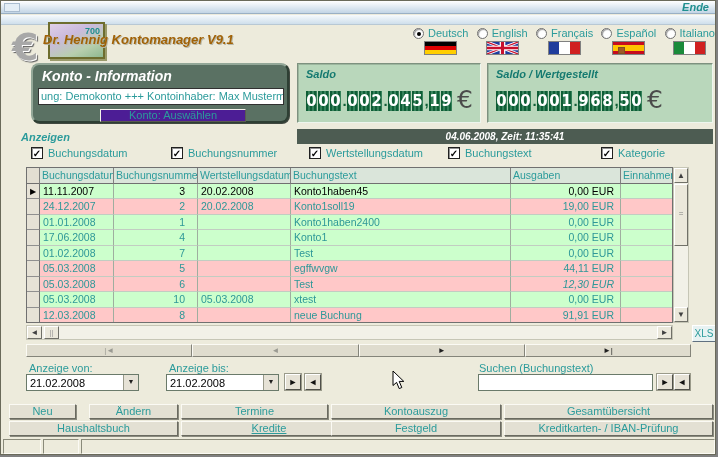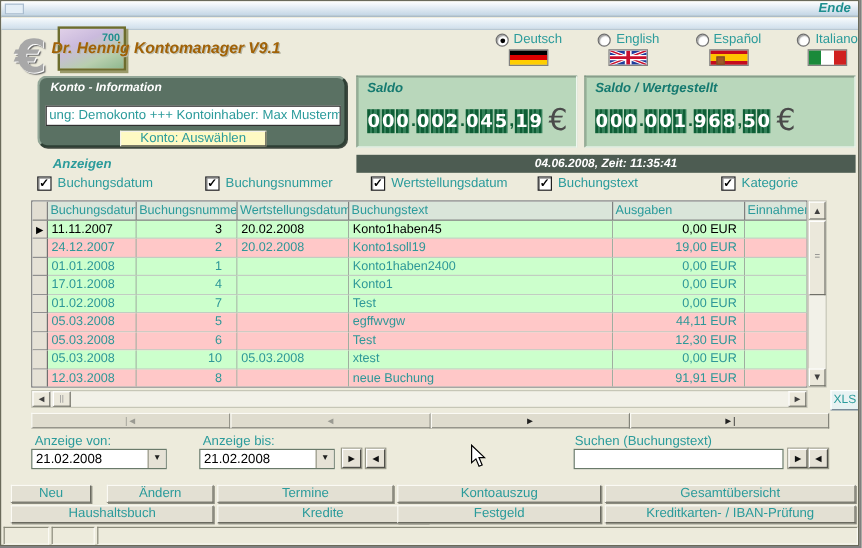--- a/index.html
+++ b/index.html
@@ -37,41 +37,41 @@
   .flag-france  { background:linear-gradient(90deg,#1f3c9c 0 33%,#fff 33% 67%,#d02020 67%); }
   .flag-italy   { background:linear-gradient(90deg,#1a8a3a 0 33%,#fff 33% 67%,#d02020 67%); }
   .flag-spain   { background:linear-gradient(#c60b1e 0 25%,#ffc400 25% 75%,#c60b1e 75%); }
   .flag-spain::after { content:""; position:absolute; left:5px; top:5px; width:5px; height:5px; background:#a05828; border:1px solid #805020; }
   .flag-uk svg { display:block; width:100%; height:100%; }
 
   
   .konto-panel { position:absolute; left:30px; top:62px; width:258px; height:60px; background:#5A7163;
                  border-radius:8px; border:2px solid; border-color:#93a798 #2e3f34 #2e3f34 #93a798;
                  box-shadow:1px 1px 0 #404840; }
-  .konto-title { position:absolute; left:9px; top:3px; color:#ffffff; font-size:10px; font-weight:bold; font-style:italic; }
+  .konto-title { position:absolute; left:9px; top:3px; color:#ffffff; font-size:14px; font-weight:bold; font-style:italic; }
   .konto-input { position:absolute; left:5px; top:23px; width:246px; height:17px; background:#fff;
                  border:1px solid #303030; color:#2B9B9B; font-size:11px; line-height:15px; padding:0 2px;
                  white-space:nowrap; overflow:hidden; }
-  .konto-btn { position:absolute; left:67px; top:44px; width:122px; height:13px; background:#fef9c3;
+  .konto-btn { position:absolute; left:67px; top:44px; width:146px; height:13px; background:#4c1d95;
                border:1px solid; border-color:#f4f2ea #5a5a50 #5a5a50 #f4f2ea;
                color:#2B9B9B; font-size:11px; line-height:11px; text-align:center; cursor:default; }
 
   
   .saldo-panel { position:absolute; top:62px; height:60px; background:#B9D7BB;
                  border:1px solid; border-color:#7d917f #eef6ee #eef6ee #7d917f; box-shadow:inset 1px 1px 0 #9cb69e; }
   .saldo-label { position:absolute; left:8px; top:4px; font-size:11px; font-weight:bold; font-style:italic; color:#157A70; }
   .digits { position:absolute; left:8px; top:25px; display:flex; align-items:flex-end; }
   .digit { width:11px; height:20px; margin-right:1px; text-align:center;
            background:repeating-linear-gradient(90deg,#0E5E36 0 2px,#35815a 2px 4px);
            color:#fff; font-size:15px; font-weight:bold; line-height:20px; font-family:"DejaVu Sans",sans-serif; }
   .sep { width:5px; color:#0E5E36; font-size:15px; font-weight:bold; line-height:20px; text-align:center; }
   .euro-sign { font-size:25px; color:#4a4a4a; line-height:22px; margin-left:4px; font-family:"DejaVu Sans",sans-serif; }
 
   
-  .anzeigen-label { position:absolute; left:43px; top:130px; font-size:11px; font-weight:bold; font-style:italic; color:#2B9B9B; }
+  .anzeigen-label { position:absolute; left:20px; top:130px; font-size:11px; font-weight:bold; font-style:italic; color:#2B9B9B; }
   .datebar { position:absolute; left:296px; top:128px; width:416px; height:15px; background:#4D5C52;
              color:#fff; font-size:10px; font-weight:bold; font-style:italic; text-align:center; line-height:15px; }
 
   
   .filters { position:absolute; left:30px; top:146px; width:682px; height:14px; }
   .filter-item { position:absolute; top:0; display:flex; gap:5px; align-items:center; font-size:11px; color:#2B9B9B; white-space:nowrap; }
   .checkbox { width:12px; height:12px; background:#fff; border:1px solid #202020;
               box-shadow:inset 1px 1px 0 #909090; font-size:10px; font-weight:bold; line-height:11px;
               text-align:center; color:#000; flex:0 0 auto; }
 
@@ -176,20 +176,27 @@
             <path d="M0,0 60,30 M60,0 0,30" stroke="#fff" stroke-width="7"></path>
             <path d="M0,0 60,30 M60,0 0,30" stroke="#c8102e" stroke-width="3"></path>
             <path d="M30,0 V30 M0,15 H60" stroke="#fff" stroke-width="11"></path>
             <path d="M30,0 V30 M0,15 H60" stroke="#c8102e" stroke-width="6"></path>
           </svg>
         </div>
       </div>
       <div class="lang-item">
         <div class="lang-top">
           <span class="radio"></span>
+          <span>Français</span>
+        </div>
+        <div class="flag flag-france"></div>
+      </div>
+      <div class="lang-item">
+        <div class="lang-top">
+          <span class="radio"></span>
           <span>Español</span>
         </div>
         <div class="flag flag-spain"></div>
       </div>
       <div class="lang-item">
         <div class="lang-top">
           <span class="radio"></span>
           <span>Italiano</span>
         </div>
         <div class="flag flag-italy"></div>
@@ -301,21 +308,21 @@
         <div class="sel-cell"></div>
         <div class="cell" style="width: 74px; flex: 0 0 74px;">01.01.2008</div>
         <div class="cell num" style="width: 84px; flex: 0 0 84px;">1</div>
         <div class="cell" style="width: 93px; flex: 0 0 93px;"></div>
         <div class="cell" style="width: 220px; flex: 0 0 220px;">Konto1haben2400</div>
         <div class="cell money" style="width: 110px; flex: 0 0 110px;">0,00 EUR</div>
         <div class="cell" style="width: 53px; flex: 0 0 53px;"></div>
       </div>
       <div class="grid-row green">
         <div class="sel-cell"></div>
-        <div class="cell" style="width: 74px; flex: 0 0 74px;">17.01.2008</div>
+        <div class="cell" style="width: 74px; flex: 0 0 74px;">17.06.2008</div>
         <div class="cell num" style="width: 84px; flex: 0 0 84px;">4</div>
         <div class="cell" style="width: 93px; flex: 0 0 93px;"></div>
         <div class="cell" style="width: 220px; flex: 0 0 220px;">Konto1</div>
         <div class="cell money" style="width: 110px; flex: 0 0 110px;">0,00 EUR</div>
         <div class="cell" style="width: 53px; flex: 0 0 53px;"></div>
       </div>
       <div class="grid-row green">
         <div class="sel-cell"></div>
         <div class="cell" style="width: 74px; flex: 0 0 74px;">01.02.2008</div>
         <div class="cell num" style="width: 84px; flex: 0 0 84px;">7</div>
@@ -332,21 +339,21 @@
         <div class="cell" style="width: 220px; flex: 0 0 220px;">egffwvgw</div>
         <div class="cell money" style="width: 110px; flex: 0 0 110px;">44,11 EUR</div>
         <div class="cell" style="width: 53px; flex: 0 0 53px;"></div>
       </div>
       <div class="grid-row pink">
         <div class="sel-cell"></div>
         <div class="cell" style="width: 74px; flex: 0 0 74px;">05.03.2008</div>
         <div class="cell num" style="width: 84px; flex: 0 0 84px;">6</div>
         <div class="cell" style="width: 93px; flex: 0 0 93px;"></div>
         <div class="cell" style="width: 220px; flex: 0 0 220px;">Test</div>
-        <div class="cell money" style="width: 110px; flex: 0 0 110px;">12,30 EUR</div>
+        <div class="cell money" style="width: 110px; flex: 0 0 110px; font-style: italic;">12,30 EUR</div>
         <div class="cell" style="width: 53px; flex: 0 0 53px;"></div>
       </div>
       <div class="grid-row green">
         <div class="sel-cell"></div>
         <div class="cell" style="width: 74px; flex: 0 0 74px;">05.03.2008</div>
         <div class="cell num" style="width: 84px; flex: 0 0 84px;">10</div>
         <div class="cell" style="width: 93px; flex: 0 0 93px;">05.03.2008</div>
         <div class="cell" style="width: 220px; flex: 0 0 220px;">xtest</div>
         <div class="cell money" style="width: 110px; flex: 0 0 110px;">0,00 EUR</div>
         <div class="cell" style="width: 53px; flex: 0 0 53px;"></div>
@@ -401,21 +408,21 @@
   <div class="mini-btn" style="left:656px; top:373px;">►</div>
   <div class="mini-btn" style="left:673px; top:373px;">◄</div>
 
   <div id="actions">
       <div class="action-btn" style="left: 8px; width: 67px; top: 403px;">Neu</div>
       <div class="action-btn" style="left: 88px; width: 89px; top: 403px;">Ändern</div>
       <div class="action-btn" style="left: 180px; width: 147px; top: 403px;">Termine</div>
       <div class="action-btn" style="left: 330px; width: 170px; top: 403px;">Kontoauszug</div>
       <div class="action-btn" style="left: 503px; width: 209px; top: 403px;">Gesamtübersicht</div>
       <div class="action-btn" style="left: 8px; width: 169px; top: 420px;">Haushaltsbuch</div>
-      <div class="action-btn" style="left: 180px; width: 176px; top: 420px;">Kredite</div>
+      <div class="action-btn" style="left: 180px; width: 176px; top: 420px; text-decoration: underline;">Kredite</div>
       <div class="action-btn" style="left: 330px; width: 170px; top: 420px;">Festgeld</div>
       <div class="action-btn" style="left: 503px; width: 209px; top: 420px;">Kreditkarten- / IBAN-Prüfung</div>
     </div>
 
   <div class="statusbar">
     <div class="status-cell" style="width:38px;"></div>
     <div class="status-cell" style="width:36px;"></div>
     <div class="status-cell" style="flex:1;"></div>
   </div>
 

